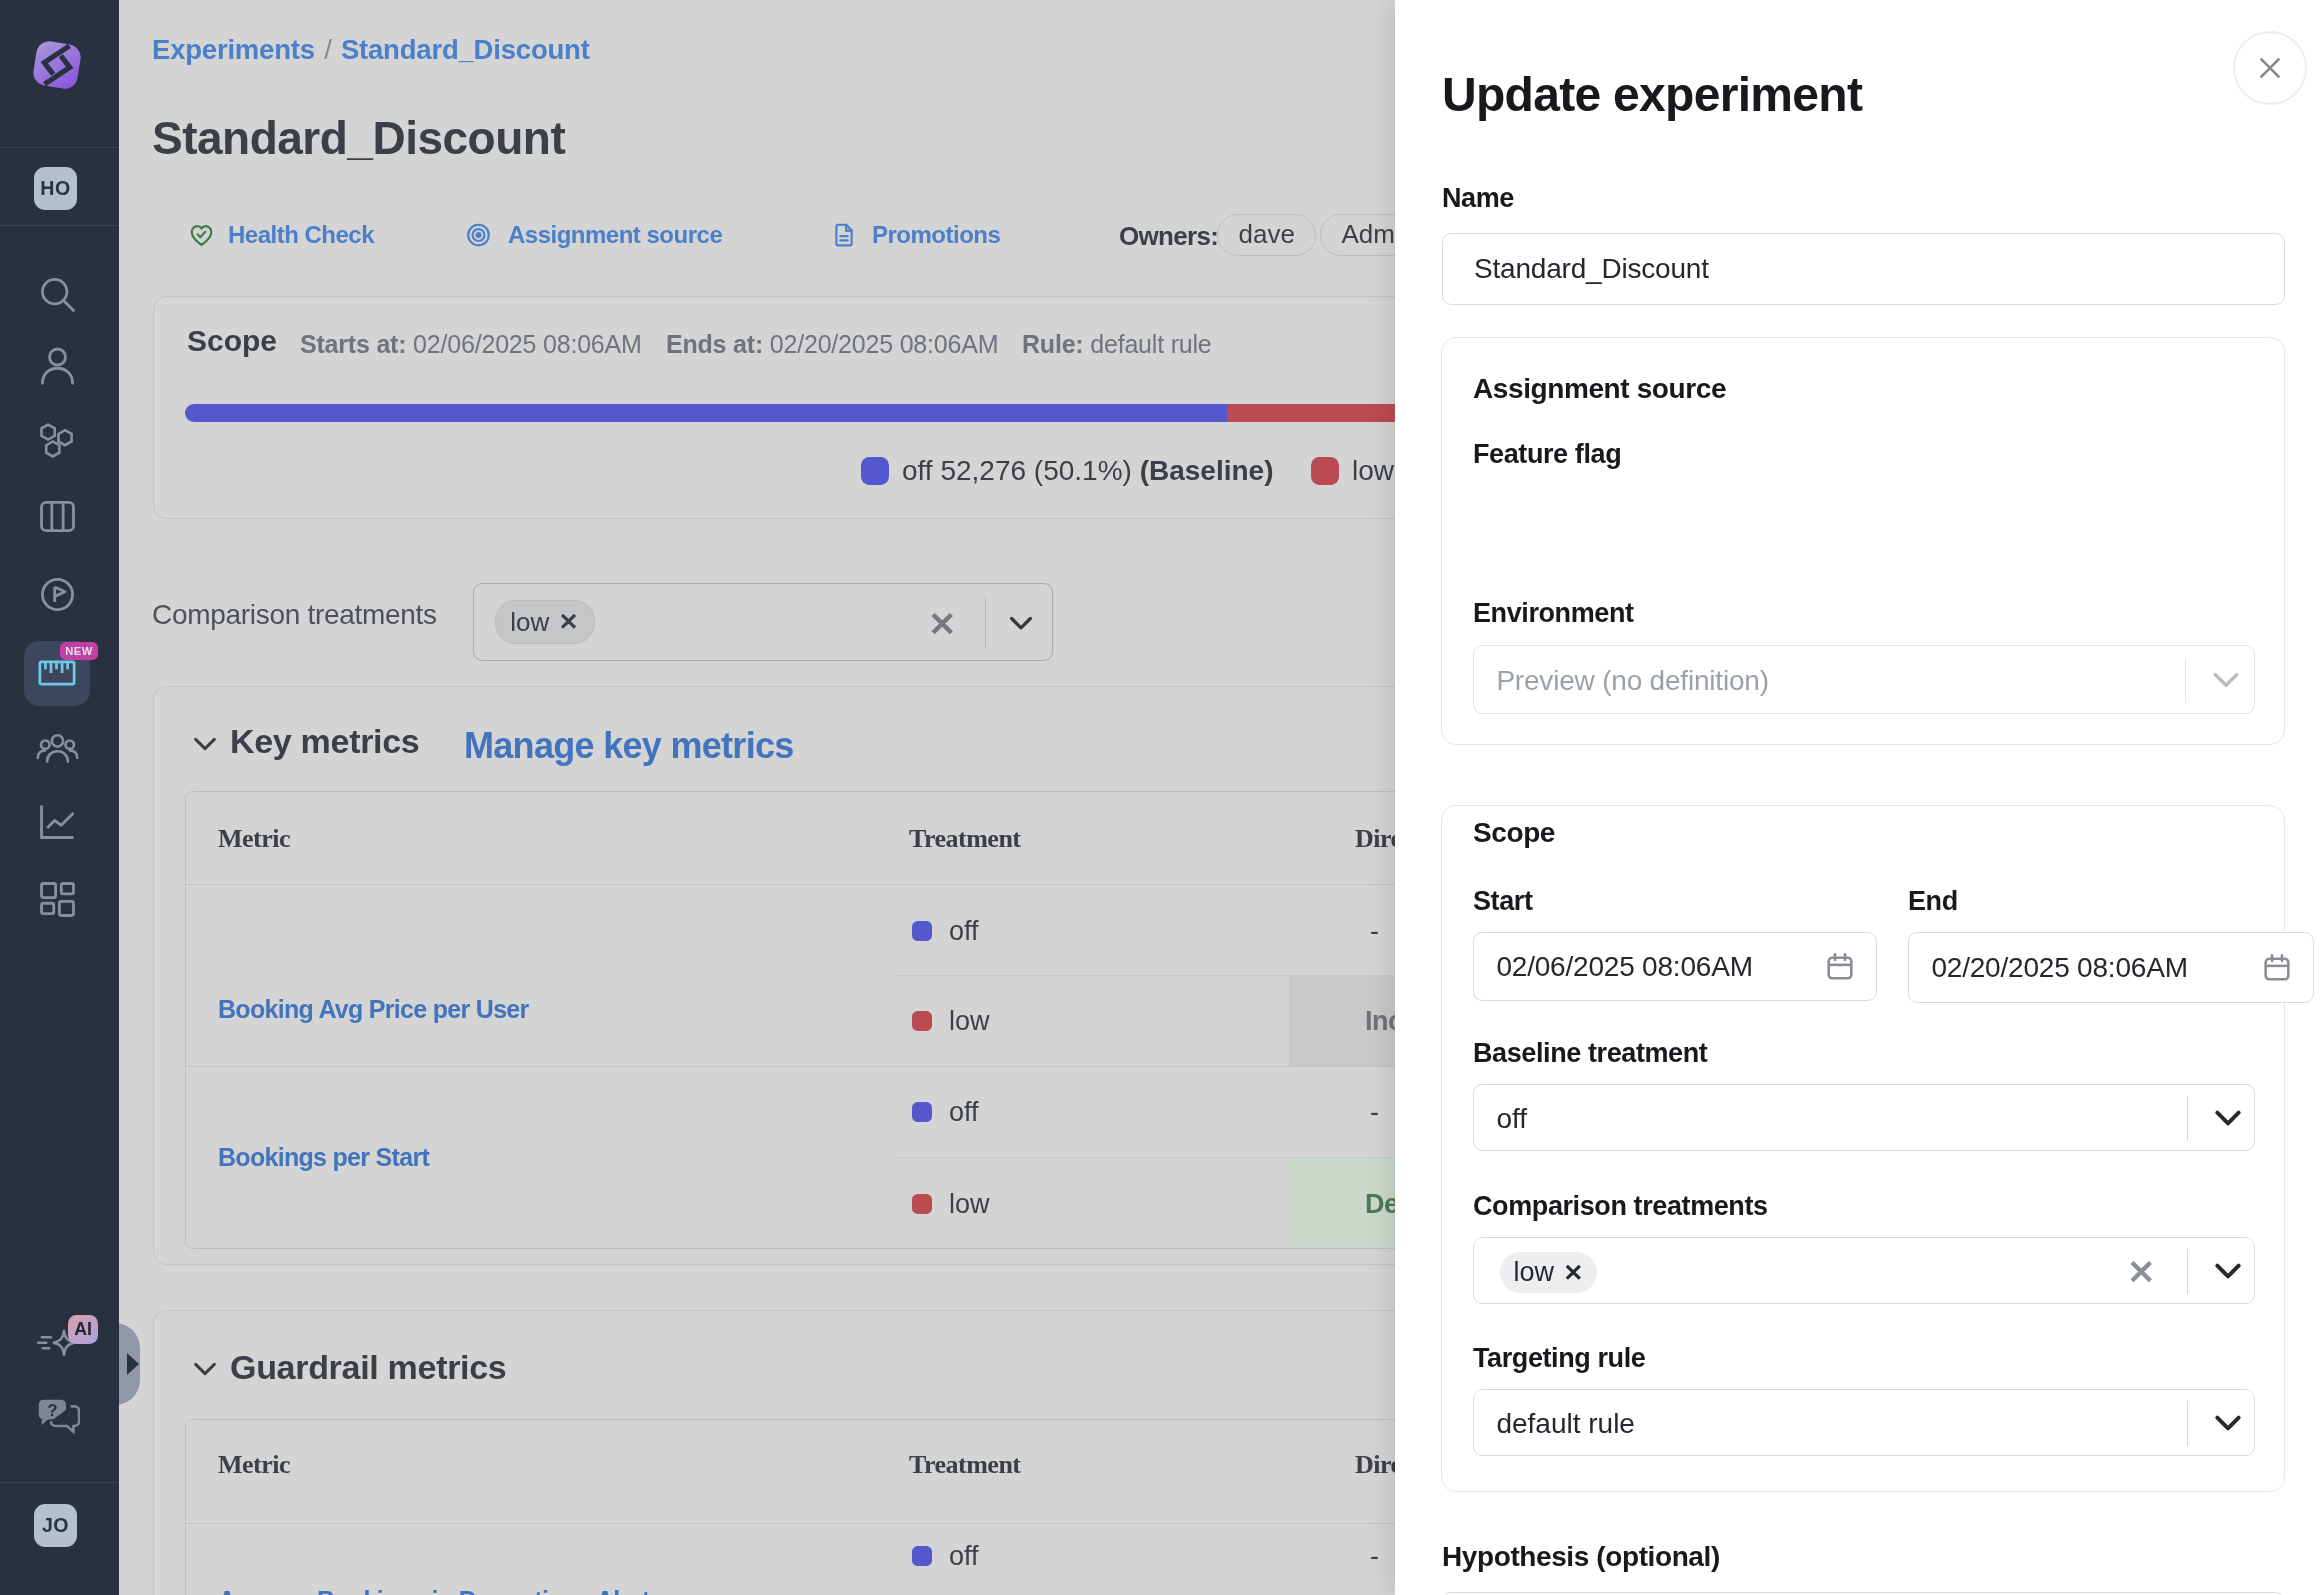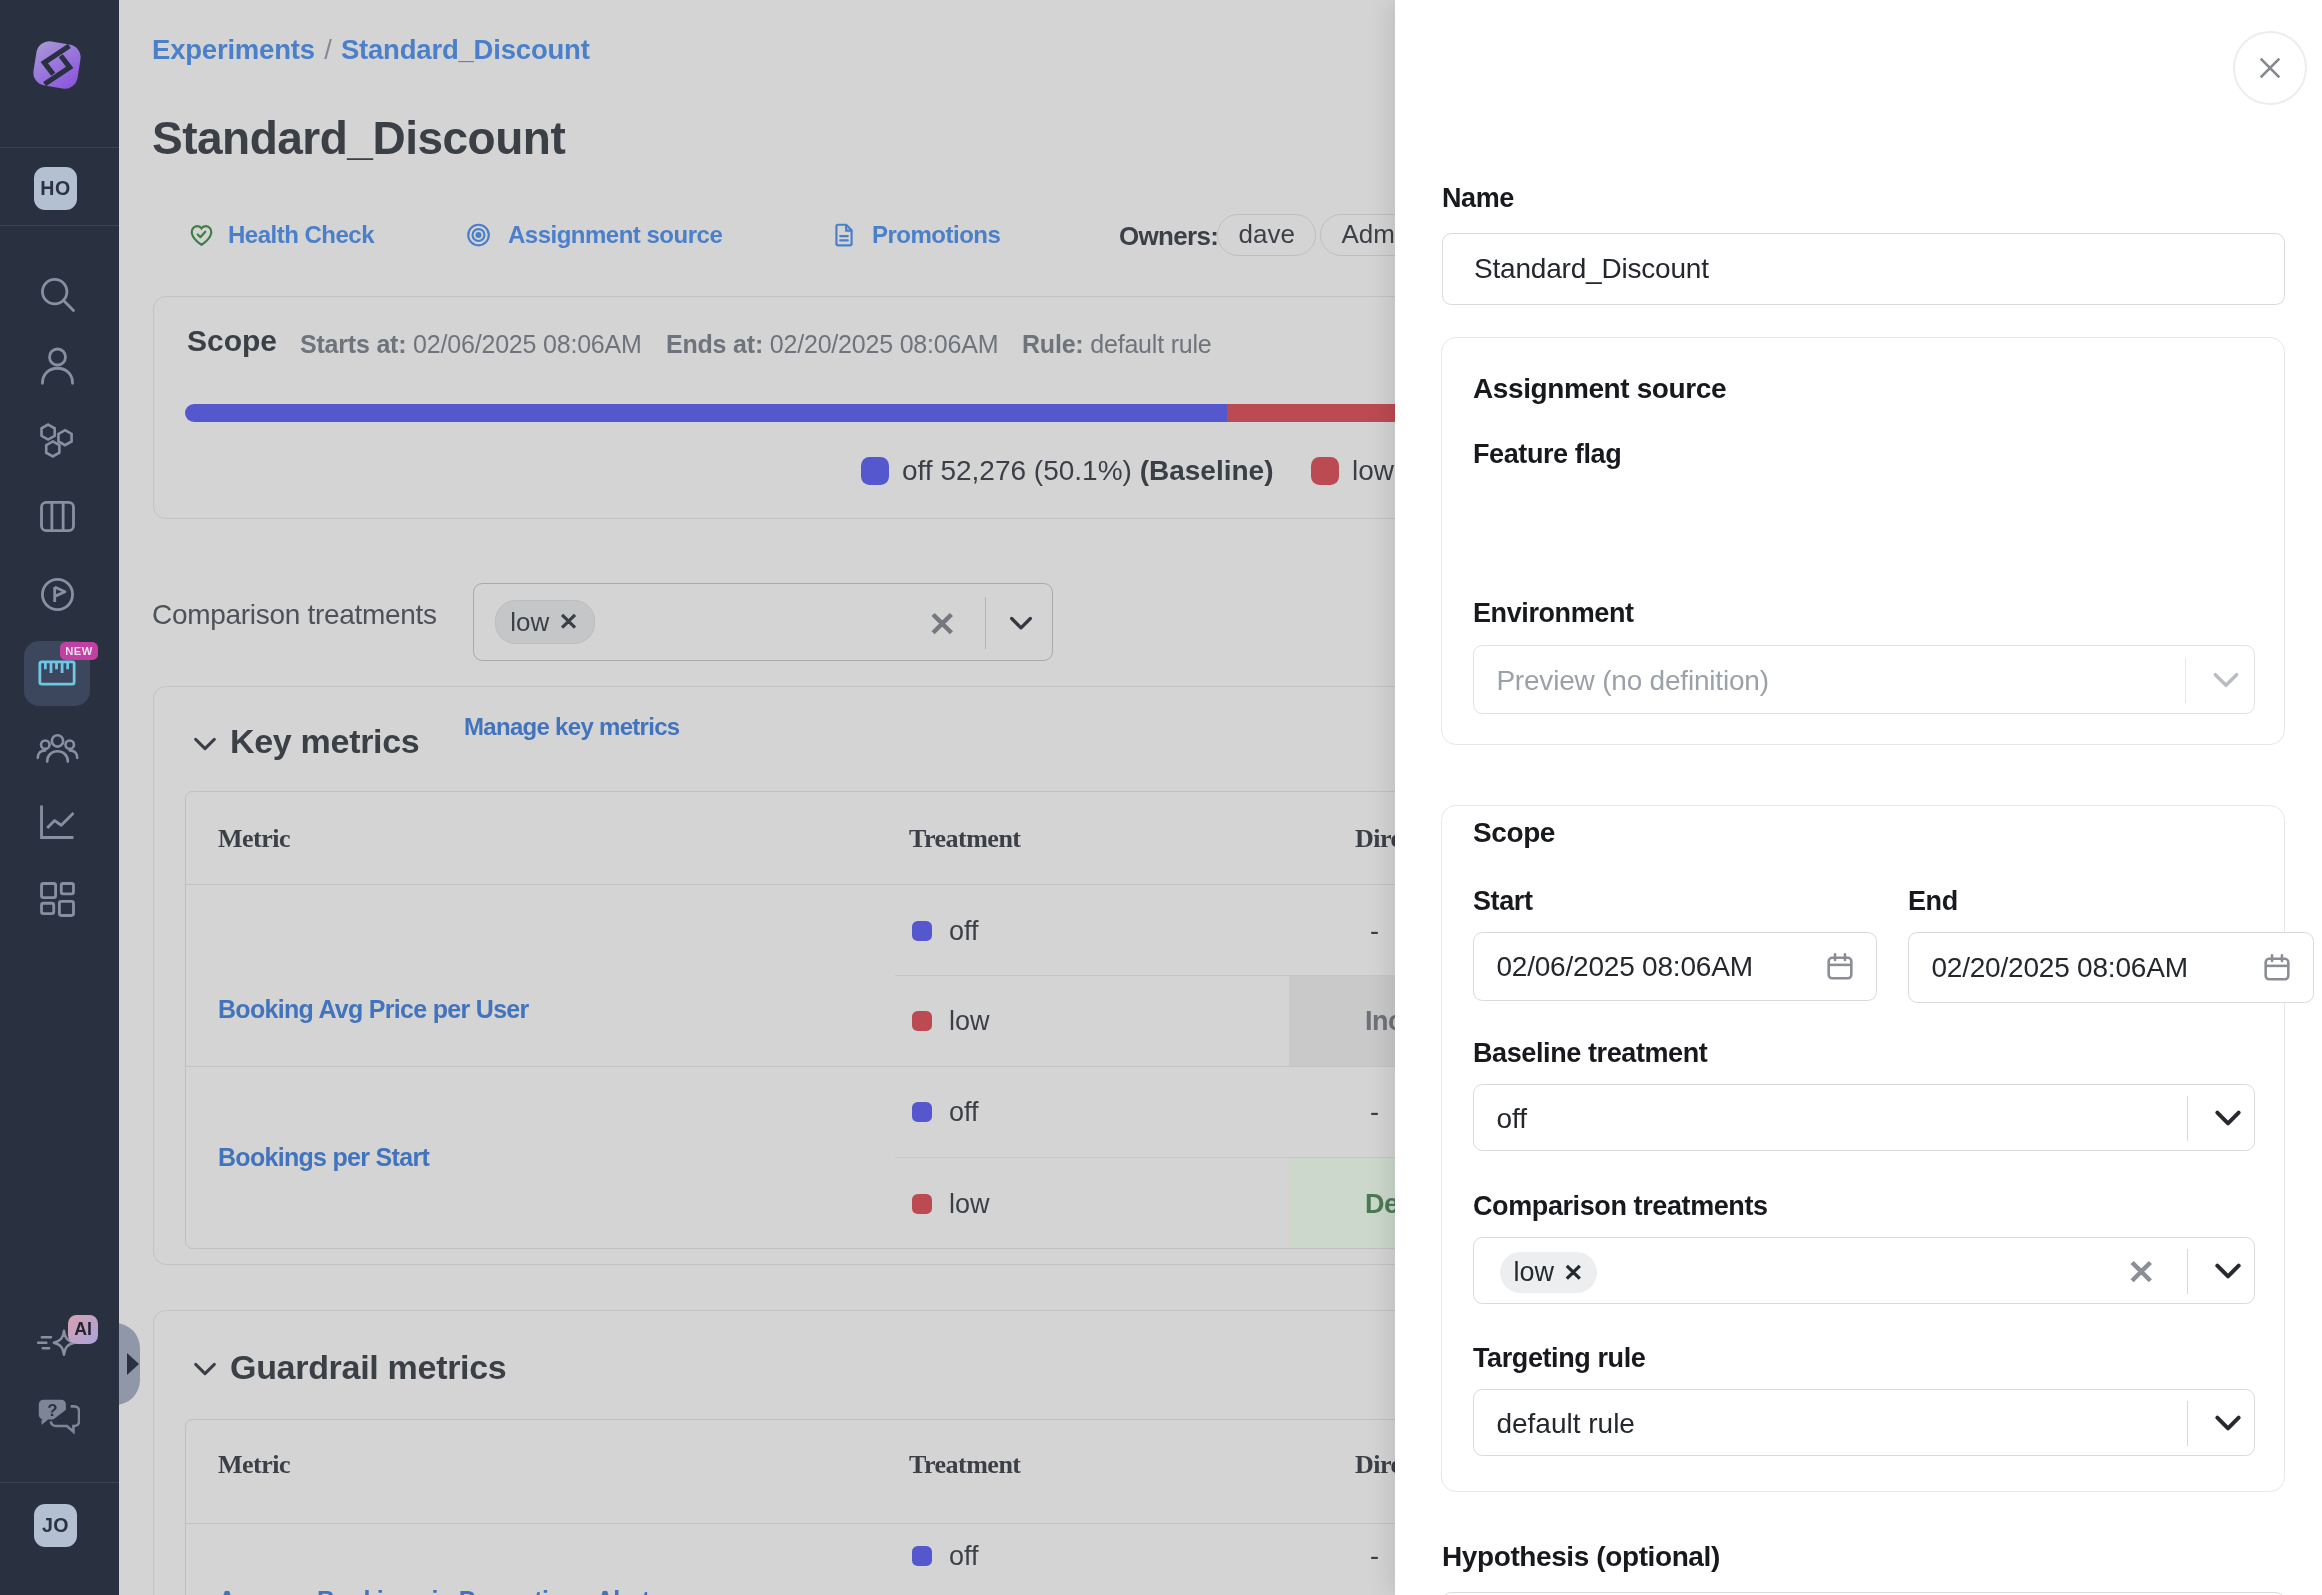--- a/index.html
+++ b/index.html
@@ -111,21 +111,21 @@
     <svg class="abs" style="left:533px; top:28px;" width="28" height="22.4" viewBox="0 0 24 16" fill="none" stroke="#34383e" stroke-width="2.8" stroke-linecap="round" stroke-linejoin="round">
         <path d="M4 4 12 12 20 4"></path>
       </svg>
   </div>
 
   <div class="card" style="left:34px; top:686px; width:2051px; height:579px;">
     <svg class="abs" style="left:37px; top:47px;" width="28" height="22.4" viewBox="0 0 24 16" fill="none" stroke="#3b3f46" stroke-width="2.6" stroke-linecap="round" stroke-linejoin="round">
         <path d="M4 3 12 11 20 3"></path>
       </svg>
     <div class="sec-head" style="left:76px; top:35px;">Key metrics</div>
-    <div class="mlink abs" style="left:310px; top:26px; font-size:24px; font-weight:700;">Manage key metrics</div>
+    <div class="mlink abs" style="left:310px; top:38px; font-size:36px; font-weight:700;">Manage key metrics</div>
 
     <div class="mtable" style="left:31px; top:104px; width:1995px; height:458px;">
       <div class="th" style="left:32px; top:32px;">Metric</div>
       <div class="th" style="left:723px; top:32px;">Treatment</div>
       <div class="th" style="left:1169px; top:32px;">Direction</div>
       <div class="hline" style="left:0; top:92px; width:100%;"></div>
 
       <div class="mlink" style="left:32px; top:169px;margin-top:34px;">Booking Avg Price per User</div>
       <div class="tsq" style="left:726px; top:129px; background:#5557cf;"></div>
       <div class="tlabel" style="left:763px; top:124px;">off</div>
@@ -169,20 +169,21 @@
   <div class="abs" style="left:-3.7px; top:1323px; width:25px; height:82px; background:#9097a8; border-radius:0 41px 41px 0;"></div>
   <div class="abs" style="left:7.5px; top:1353px; width:0; height:0; border-top:11.2px solid transparent; border-bottom:11.2px solid transparent; border-left:12px solid #2a3140;"></div>
 </div>
 
 <div id="panel">
   <div class="p-close">
       <svg width="32" height="32" viewBox="0 0 24 24" fill="none" stroke="#85898f" stroke-width="2">
         <path d="M5 5 19 19M19 5 5 19"></path>
       </svg>
     </div>
+  <div class="p-title">Update experiment</div>
   <div class="p-label" style="left:47px; top:183px;">Name</div>
   <div class="p-input" style="left:47px; top:233px; width:843px; height:72px; padding-left:31px;">Standard_Discount</div>
 
   <div class="p-card" style="top:337px; height:408px;">
     <div class="p-label" style="left:31px; top:35px; font-size:28px;">Assignment source</div>
     <div class="p-label" style="left:31px; top:101px;">Feature flag</div>
     <div class="p-label" style="left:31px; top:260px;">Environment</div>
     <div class="p-selwrap" style="left:31px; top:307px; width:782px; height:69px;">
       <div class="abs gray-txt" style="left:22.4px; top:18.6px; font-size:28px; letter-spacing:-0.2px;">Preview (no definition)</div>
       <div class="p-divider" style="left:711px; top:12px; height:45px;"></div>

